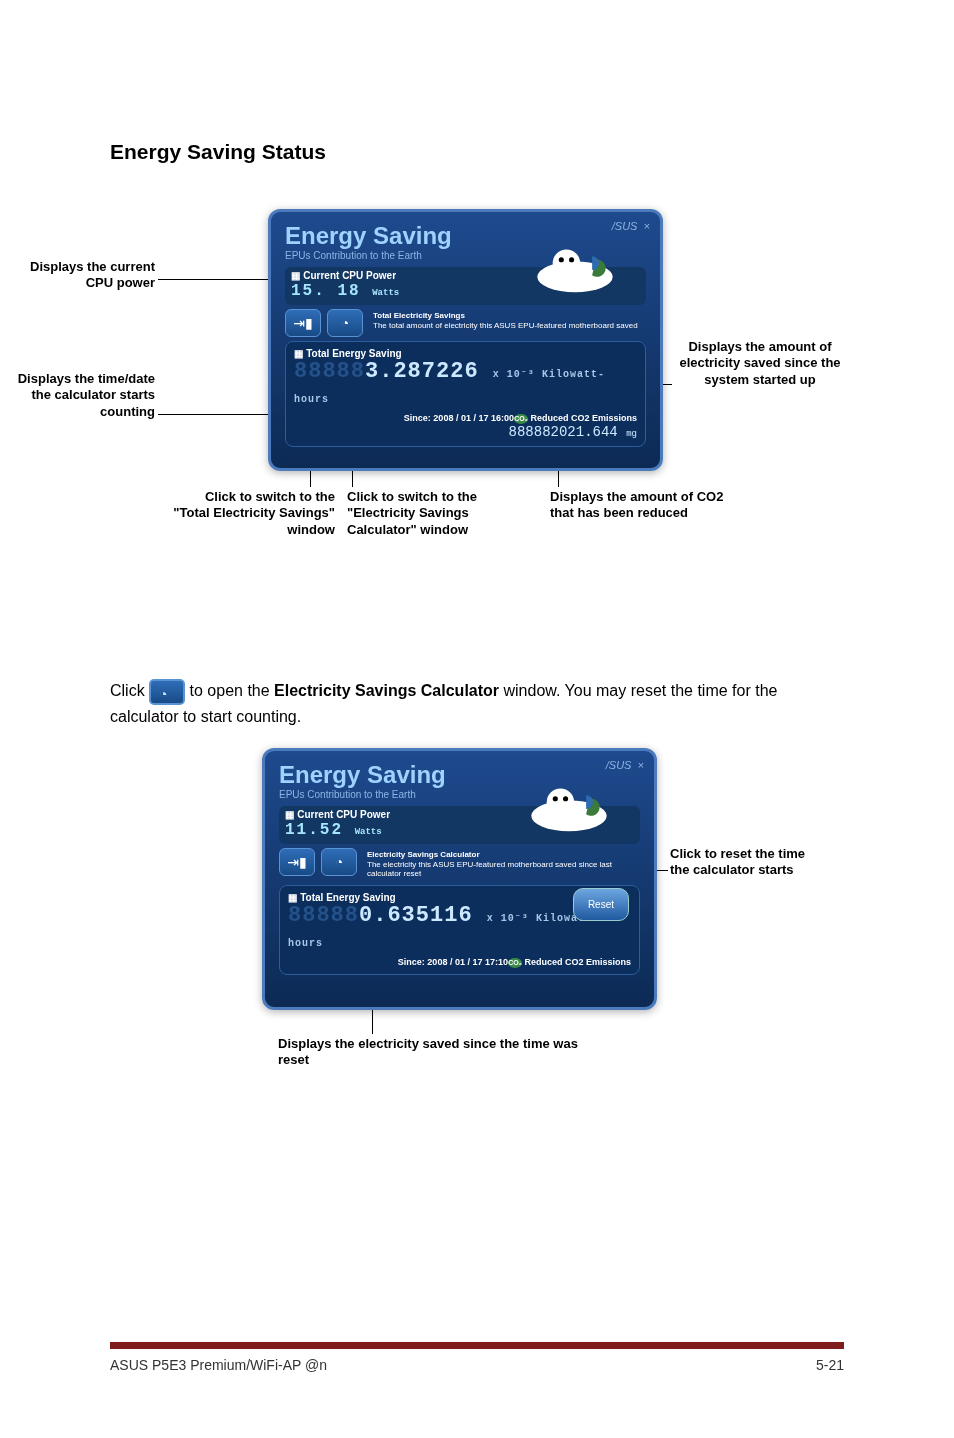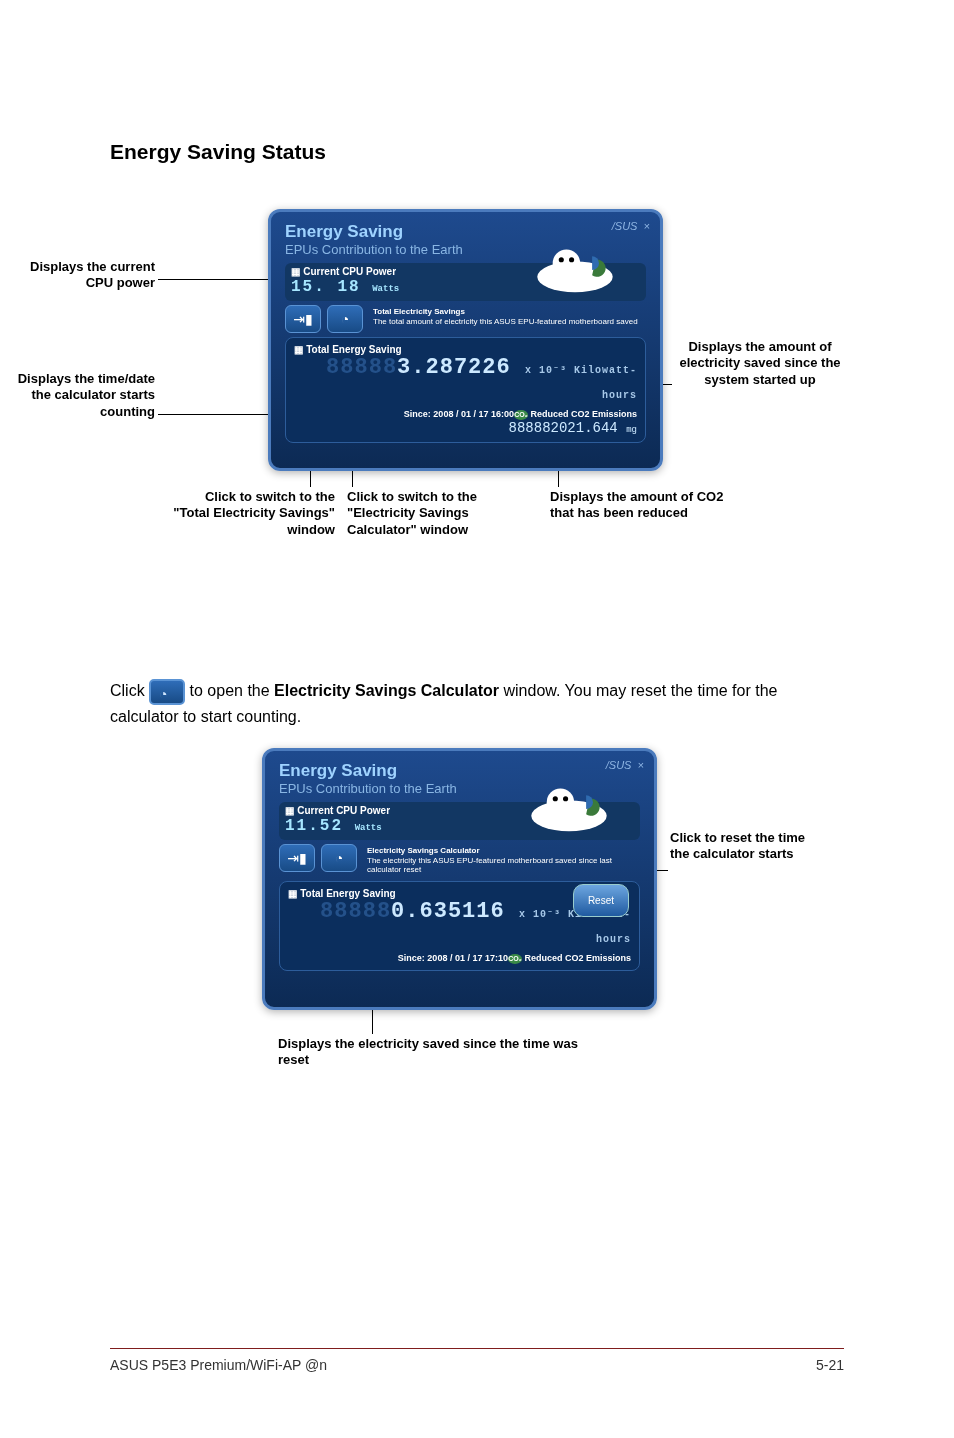--- a/index.html
+++ b/index.html
@@ -20,22 +20,22 @@
 .diagram-area { position: relative; height: 410px; margin-bottom: 60px; }
 .panel {
   position: absolute;
   border-radius: 12px;
   background: linear-gradient(#1e4a8e, #0c2a54);
   border: 3px solid #4b7bbd;
   box-shadow: 0 2px 8px rgba(0,0,0,.3);
   color: #fff;
 }
 .panel1 { left: 158px; top: 0; width: 395px; height: 262px; padding: 10px 14px 0 14px; }
-.p-title { font-size: 17px; font-weight: bold; color: #9fd3ff; }
-.p-sub { font-size: 13px; color: #89b6e4; margin-bottom: 6px; }
+.p-title { font-size: 24px; font-weight: bold; color: #9fd3ff; }
+.p-sub { font-size: 10px; color: #89b6e4; margin-bottom: 6px; }
 .cpu-row { background: #123763; border-radius: 6px; padding: 3px 6px 5px 6px; margin-bottom: 4px; }
 .cpu-label { font-size: 10px; font-weight: bold; }
 .cpu-val { font-family: 'Courier New', monospace; font-size: 16px; font-weight: bold; color: #a7e6ff; letter-spacing: 2px; }
 .cpu-val .unit { font-size: 9px; letter-spacing: 0; margin-top: 13px; }
 .mascot { position: absolute; right: 40px; top: 22px; width: 90px; height: 60px; }
 .mascot svg { width: 100%; height: 100%; }
 .tabs { display: flex; gap: 6px; margin-top: 2px; }
 .tab {
   width: 36px; height: 28px; border-radius: 6px;
   background: linear-gradient(#2f6db8,#184b86);
@@ -43,21 +43,21 @@
   font-size: 14px;
 }
 .tes-text { flex: 1; font-size: 8px; padding: 2px 4px; line-height: 1.2; }
 .lower-box {
   margin-top: 4px; background: #0b2e5d; border-radius: 8px; padding: 6px 8px;
   border: 1px solid #2d5d9b;
 }
 .tes-h { font-size: 10px; font-weight: bold; }
 .big-digits {
   font-family: 'Courier New', monospace; font-size: 22px; font-weight: bold;
-  letter-spacing: 1px; color: #cde9ff; text-align: right;
+  letter-spacing: 1px; color: #cde9ff;
 }
 .big-digits .ghost { color: #24518a; }
 .big-digits .exp { font-size: 10px; color: #a7c8e8; }
 .since-row { display: flex; justify-content: flex-end; font-size: 9px; margin-top: 4px; font-weight: bold; }
 .co2-val { font-family: 'Courier New', monospace; font-size: 14px; color: #cde9ff; text-align: right; }
 
 .callout { position: absolute; font-size: 13px; font-weight: bold; line-height: 1.25; }
 .callout.left { text-align: right; }
 .line { position: absolute; background: #000; }
 
@@ -68,21 +68,21 @@
   background: linear-gradient(#6da6e0,#1f5aa0); border: 1px solid #9cc; color: #fff;
   font-size: 10px; padding: 10px 14px; border-radius: 10px;
 }
 .body-text { font-size: 16px; line-height: 1.45; margin-bottom: 20px; }
 .calc-icon {
   display: inline-block; width: 36px; height: 26px; border-radius: 5px;
   background: linear-gradient(#2f6db8,#184b86); border: 2px solid #5a93d4; vertical-align: middle;
 }
 .footer {
   position: absolute; left: 110px; right: 110px; bottom: 65px;
-  border-top: 1px solid #7f1d1d; padding-top: 8px;
+  border-top: 7px solid #7f1d1d; padding-top: 8px;
   display: flex; justify-content: space-between; font-size: 14px; color: #333; gap: 40px;
 }
 .brand-x { position: absolute; right: 10px; top: 8px; font-size: 11px; color: #8fb6e4; font-style: italic; }
 .co2badge{display:inline-block;width:14px;height:10px;background:#3a8a47;border-radius:50%;font-size:7px;line-height:10px;text-align:center;vertical-align:middle;}
 </style>
 </head>
 <body>
 
 <h1 class="section-title">Energy Saving Status</h1>
 
@@ -163,21 +163,21 @@
   <span class="calc-icon">
     <svg width="36" height="26">
         <text x="8" y="18" font-size="14" fill="#cfe6ff">◔</text>
       </svg>
   </span>
   <span> to open the </span><b>Electricity Savings Calculator</b><span> window. You may reset the time for the calculator to start counting.</span>
 </p>
 
 <div class="panel2-wrap">
 
-  <div class="callout" style="left:560px; top:82px; width:150px;">Click to reset the time the calculator starts</div>
+  <div class="callout" style="left:560px; top:98px; width:150px;">Click to reset the time the calculator starts</div>
   <div class="line" style="left:526px; top:122px; width:32px; height:1px;"></div>
 
   <div class="callout" style="left:168px; top:288px; width:310px;">Displays the electricity saved since the time was reset</div>
   <div class="line" style="left:262px; top:258px; width:1px; height:28px;"></div>
 
   <div class="panel panel2">
     <div class="brand-x">
       <span>/SUS</span>&nbsp;
       <span>×</span>
     </div>

